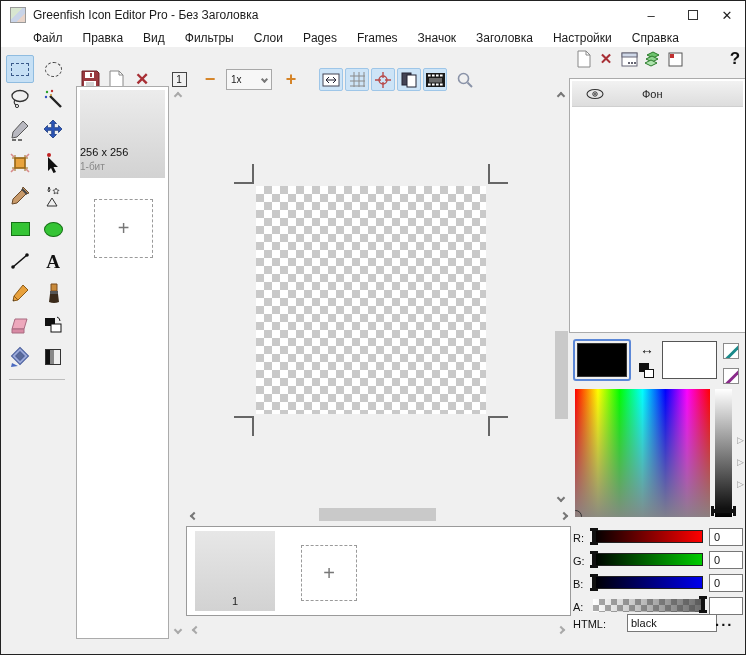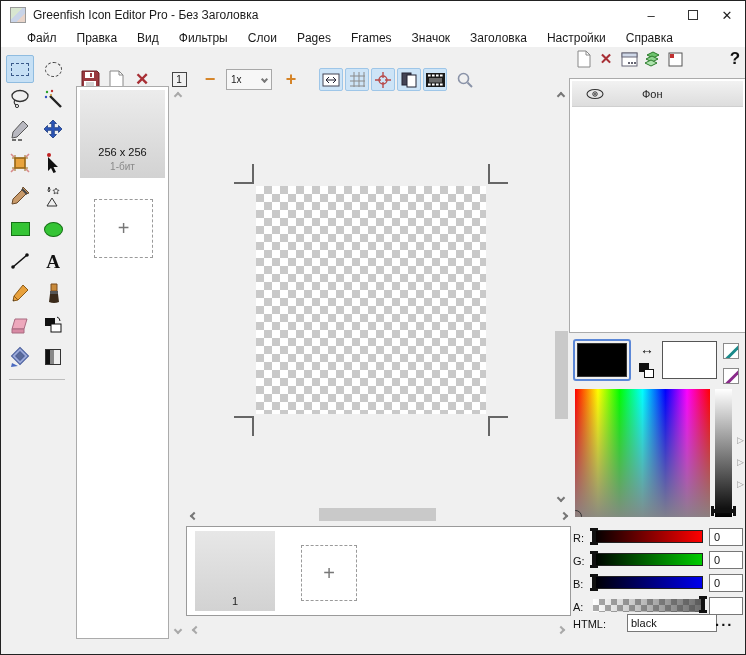--- a/index.html
+++ b/index.html
@@ -9,21 +9,21 @@
 
   
   .titlebar { position:absolute; left:0; top:0; width:744px; height:28px; background:#ffffff; }
   .app-icon { position:absolute; left:9px; top:6px; width:16px; height:16px; border:1px solid #9a9a9a; background:
      linear-gradient(135deg,#d8e6d0 0 40%, #c9d4e8 40% 70%, #e8d4c9 70%); }
   .title-text { position:absolute; left:32px; top:7px; font-size:12px; color:#1a1a1a; white-space:nowrap; }
   .wbtn { position:absolute; top:0; width:40px; height:28px; display:flex; align-items:center; justify-content:center; font-size:13px; color:#222; }
   .max-glyph { width:10px; height:10px; border:1.4px solid #333; }
 
   
-  .menubar { position:absolute; left:0; top:28px; width:744px; height:18px; background:#ffffff; display:flex; align-items:center; padding-left:16px; }
+  .menubar { position:absolute; left:0; top:28px; width:744px; height:18px; background:#ffffff; display:flex; align-items:center; padding-left:22px; }
   .menu-item { font-size:12px; color:#1a1a1a; padding:1px 10px; white-space:nowrap; }
 
   
   .tabstrip { position:absolute; left:63px; top:46px; width:507px; height:20px; background:#949494; }
   .tab { position:absolute; left:0; top:0; height:20px; padding:3px 12px 0 12px; background:#f1f1f1; border:1px solid #7d7d7d; border-bottom:none; font-size:11px; color:#222; white-space:nowrap; }
 
   
   .rtb { position:absolute; top:48px; width:20px; height:20px; display:flex; align-items:center; justify-content:center; }
   .help-q { font-size:17px; font-weight:bold; color:#111; }
 
@@ -51,21 +51,21 @@
   .dash-rect { width:18px; height:13px; border:1px dashed #3a5a8a; }
   .dash-circ { width:17px; height:15px; border:1px dashed #444; border-radius:50%; }
   .shape-rect { width:19px; height:14px; background:#35c435; border:1px solid #157015; }
   .shape-ellipse { width:19px; height:15px; background:#35c435; border:1px solid #157015; border-radius:50%; }
   .text-A { font-family:"Liberation Serif", serif; font-size:19px; font-weight:bold; color:#111; line-height:1; }
   .grad-bar { width:16px; height:16px; border:1px solid #333; background:linear-gradient(to right,#111 0 30%,#888 30% 60%,#eee 60%); }
   .pal-div { position:absolute; left:8px; top:378px; width:56px; height:1px; background:#bdbdbd; }
 
   
   .pages-panel { position:absolute; left:75px; top:85px; width:93px; height:553px; background:#ffffff; border:1px solid #ababab; }
-  .page-thumb { position:absolute; left:3px; top:3px; width:85px; height:88px; background:linear-gradient(to bottom,#ececec,#d2d2d2); text-align:center; }
+  .page-thumb { position:absolute; left:3px; top:3px; width:85px; height:88px; background:linear-gradient(to bottom,#ececec,#d2d2d2); text-align:left; }
   .page-size { position:absolute; left:0; width:100%; bottom:20px; font-size:11px; color:#111; }
   .page-depth { position:absolute; left:0; width:100%; bottom:6px; font-size:10px; color:#8a8a8a; }
   .add-box { border:1px dashed #9a9a9a; display:flex; align-items:center; justify-content:center; color:#777; font-size:20px; }
   .pages-add { position:absolute; left:17px; top:112px; width:59px; height:59px; }
 
   
   .checker { background-color:#fff; background-image:
       linear-gradient(45deg,#c9c9c9 25%,transparent 25%,transparent 75%,#c9c9c9 75%),
       linear-gradient(45deg,#c9c9c9 25%,transparent 25%,transparent 75%,#c9c9c9 75%);
       background-size:16px 16px; background-position:0 0,8px 8px; }

